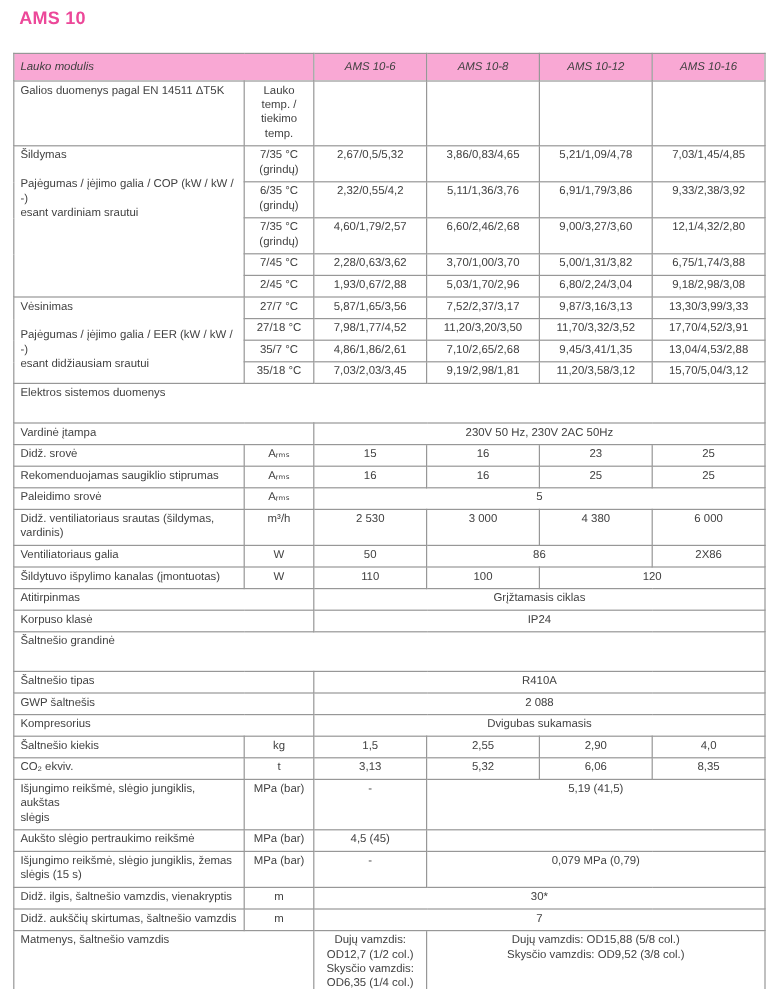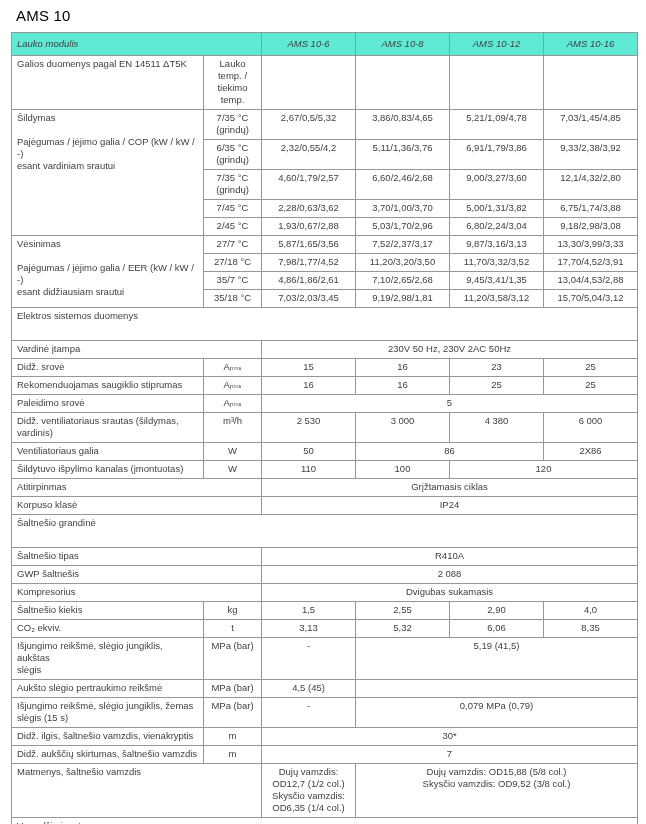--- a/index.html
+++ b/index.html
@@ -4,23 +4,23 @@
 <style>
   html,body { margin:0; padding:0; background:#ffffff; }
   body {
     width:646px;
     font-family:"Liberation Sans","DejaVu Sans",sans-serif;
     color:#414141;
     -webkit-font-smoothing:antialiased;
   }
   .page-title {
     font-size:15px;
-    color:#000000;
-    font-weight:400;
-    margin:7px 0 8px 16px;
+    color:#ec4899;
+    font-weight:700;
+    margin:7px 0 20px 16px;
     letter-spacing:0.2px;
   }
   table.spec {
     border-collapse:collapse;
     table-layout:fixed;
     width:626px;
     margin-left:11px;
     border:1px solid #6f6f6f;
     border-bottom:2px solid #6f6f6f;
   }
@@ -28,21 +28,21 @@
     border:1px solid #979797;
     vertical-align:top;
     padding:2px 3px 3px 3px;
     font-size:9.5px;
     line-height:12px;
     text-align:center;
     overflow:hidden;
   }
   td.lbl, td.lbli, td.sec, td.hl { text-align:left; padding-left:5px; padding-right:5px; }
   td.hl, td.h {
-    background:#5eead4;
+    background:#f9a8d4;
     font-style:italic;
     padding-top:5px;
     padding-bottom:5px;
   }
   td.lbli, td.sec { }
   td.sec { padding-top:2px; padding-bottom:18px; }
   .ct { white-space:pre-line; }
   .chd { margin-bottom:12px; }
 </style>
 </head>

